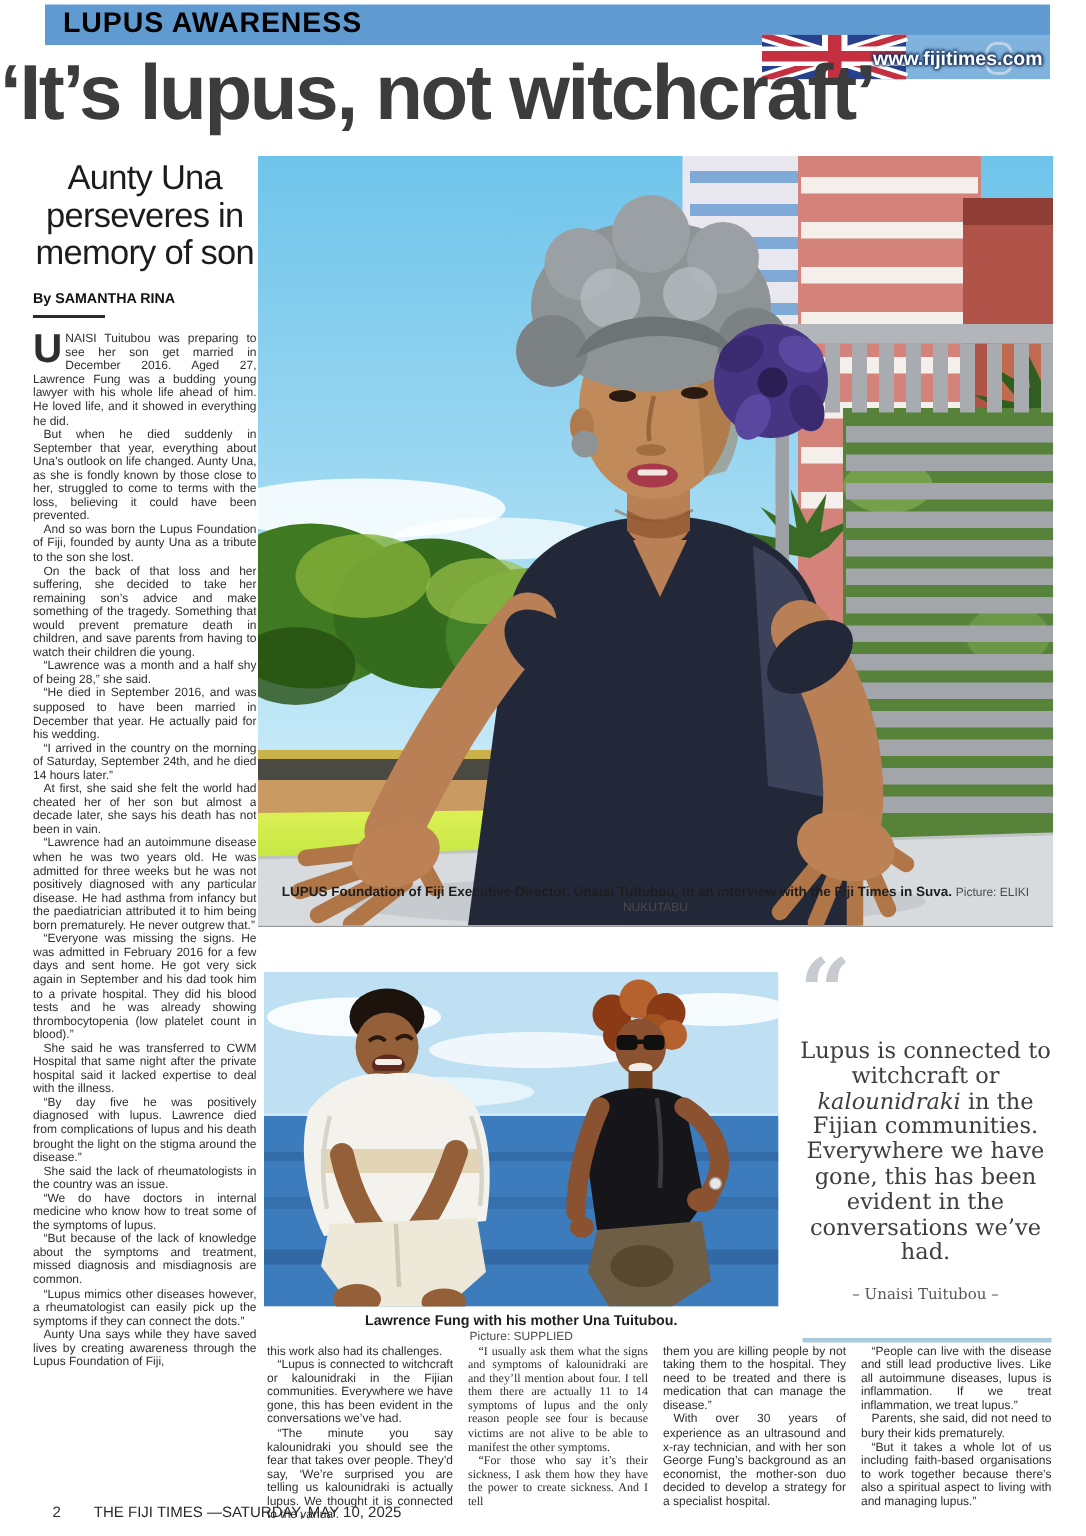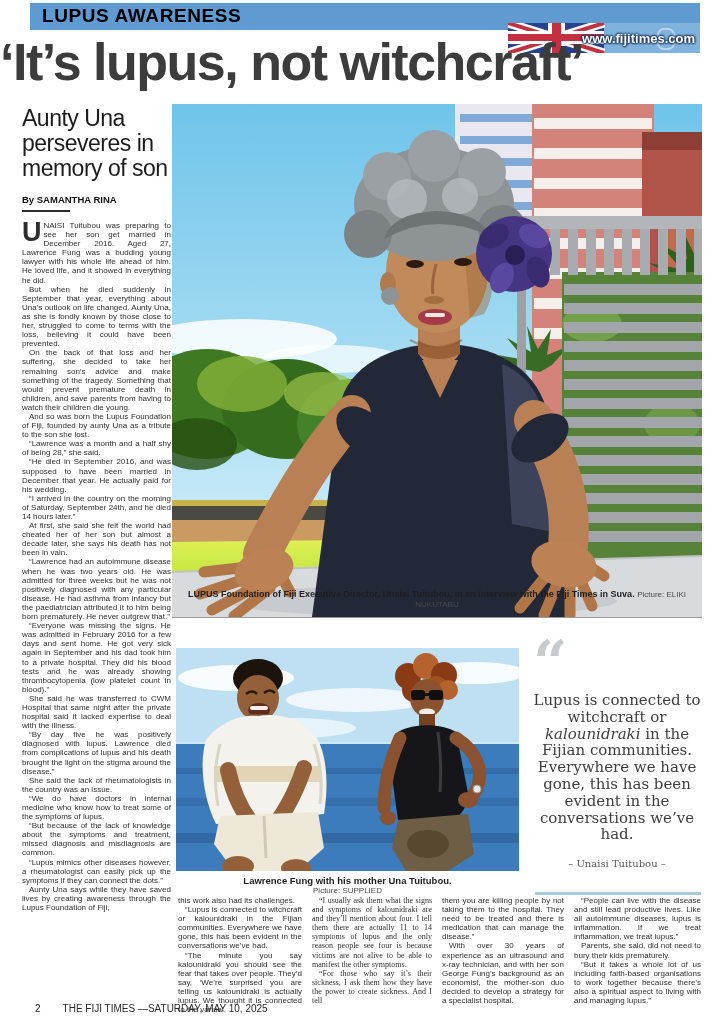--- a/index.html
+++ b/index.html
@@ -13,21 +13,21 @@
   .flagbox { position:absolute; right:0; top:0; width:192px; height:30px; overflow:hidden;margin-top:20px; }
   .site-url { position:absolute; right:5px; top:8px; font-size:13px; font-weight:bold; color:#fff;
               text-shadow:0 1px 2px #17335E,0 -1px 2px #17335E,1px 0 2px #17335E,-1px 0 2px #17335E; }
 
   
   .headline { position:absolute; left:0; top:32px; width:724px; margin:0; text-align:left;
               font-size:52px; font-weight:700; letter-spacing:-1.5px; color:#3C3C3C; }
 
   
   .leftcol { position:absolute; left:22px; top:106px; width:149px; height:910px; overflow:hidden; }
-  .subhead { margin:0 0 13px; text-align:left; font-size:23px; line-height:25px; font-weight:400;
+  .subhead { margin:0 0 13px; text-align:center; font-size:23px; line-height:25px; font-weight:400;
              color:#1c1c1c; letter-spacing:-.5px; }
   .byline { font-size:9.5px; font-weight:bold; color:#111; }
   .byline-rule { width:48px; height:2px; background:#2b2b2b; margin:5px 0 9px; }
   .body p, .bcol p { margin:0; font-size:8px; line-height:9.1px; text-align:justify;
                      color:#2E2E2E; text-indent:7px; }
   .body p.lead { text-indent:0; }
   .dropcap { float:left; font-size:27px; line-height:23px; font-weight:bold; padding-right:2px; color:#2E2E2E; }
 
   
   figure { margin:0; }
@@ -90,22 +90,22 @@
   <h1 class="headline">‘It’s lupus, not witchcraft’</h1>
 
   <aside class="leftcol">
     <h2 class="subhead">Aunty Una perseveres in memory of son</h2>
     <div class="byline">By SAMANTHA RINA</div>
     <div class="byline-rule"></div>
     <div class="body">
       <p class="lead"><span class="dropcap">U</span><span>NAISI Tuitubou was preparing to see her son get married in December 2016. Aged 27, Lawrence Fung was a budding young lawyer with his whole life ahead of him. He loved life, and it showed in everything he did.</span></p>
       <div>
           <p>But when he died suddenly in September that year, everything about Una’s outlook on life changed. Aunty Una, as she is fondly known by those close to her, struggled to come to terms with the loss, believing it could have been prevented.</p>
+          <p>And so was born the Lupus Foundation of Fiji, founded by aunty Una as a tribute to the son she lost.</p>
           <p>On the back of that loss and her suffering, she decided to take her remaining son’s advice and make something of the tragedy. Something that would prevent premature death in children, and save parents from having to watch their children die young.</p>
-          <p>And so was born the Lupus Foundation of Fiji, founded by aunty Una as a tribute to the son she lost.</p>
           <p>“Lawrence was a month and a half shy of being 28,” she said.</p>
           <p>“He died in September 2016, and was supposed to have been married in December that year. He actually paid for his wedding.</p>
           <p>“I arrived in the country on the morning of Saturday, September 24th, and he died 14 hours later.”</p>
           <p>At first, she said she felt the world had cheated her of her son but almost a decade later, she says his death has not been in vain.</p>
           <p>“Lawrence had an autoimmune disease when he was two years old. He was admitted for three weeks but he was not positively diagnosed with any particular disease. He had asthma from infancy but the paediatrician attributed it to him being born prematurely. He never outgrew that.”</p>
           <p>“Everyone was missing the signs. He was admitted in February 2016 for a few days and sent home. He got very sick again in September and his dad took him to a private hospital. They did his blood tests and he was already showing thrombocytopenia (low platelet count in blood).”</p>
           <p>She said he was transferred to CWM Hospital that same night after the private hospital said it lacked expertise to deal with the illness.</p>
           <p>“By day five he was positively diagnosed with lupus. Lawrence died from complications of lupus and his death brought the light on the stigma around the disease.”</p>
           <p>She said the lack of rheumatologists in the country was an issue.</p>
           <p>“We do have doctors in internal medicine who know how to treat some of the symptoms of lupus.</p>

